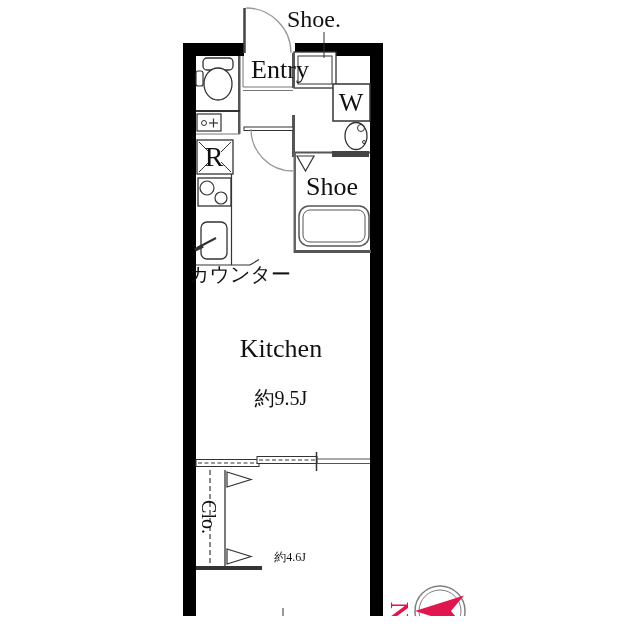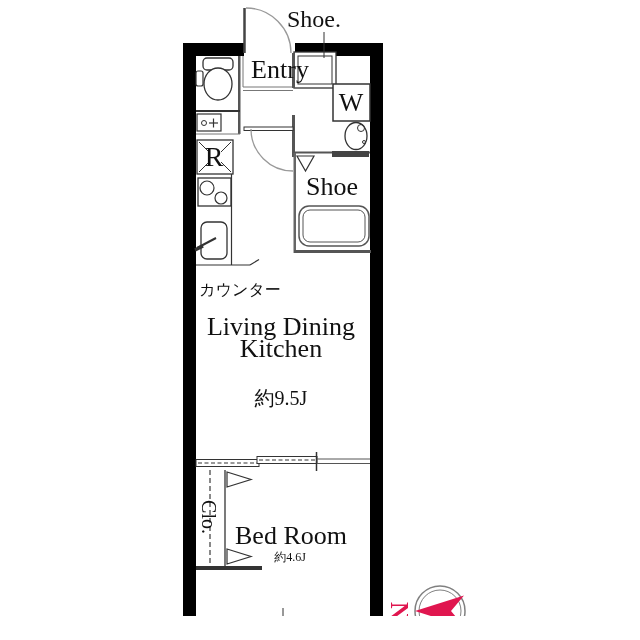--- a/index.html
+++ b/index.html
@@ -144,22 +144,20 @@
     <circle cx="440" cy="611" r="21" stroke="#808080" stroke-width="1"></circle>
     <polygon points="415,611 464,595.5 451,611 464,626.5" fill="#e0164f"></polygon>
   </g>
 </svg>
 
 <div class="lbl" style="left:314px;top:19px;font-size:24px;">Shoe.</div>
 <div class="lbl" style="left:268px;top:70px;font-size:26px;padding-left:24px;">Entry</div>
 <div class="lbl" style="left:351px;top:103px;font-size:26px;">W</div>
 <div class="lbl" style="left:214px;top:157px;font-size:28px;">R</div>
 <div class="lbl" style="left:332px;top:187px;font-size:26px;">Shoe</div>
-<div class="lbl" style="left:240px;top:290px;font-size:16px;">カウンター</div>
-<div class="lbl" style="left:281px;top:327px;font-size:26px;">Living Dining</div>
+<div class="lbl" style="left:240px;top:274px;font-size:20px;">カウンター</div>
 <div class="lbl" style="left:281px;top:349px;font-size:26px;">Kitchen</div>
 <div class="lbl" style="left:281px;top:370px;font-size:20px;margin-top:28px;">約9.5J</div>
 <div class="lbl rot90" style="left:209px;top:517px;font-size:20px;">Clo.</div>
-<div class="lbl" style="left:291px;top:536px;font-size:26px;">Bed Room</div>
 <div class="lbl" style="left:290px;top:557px;font-size:12px;">約4.6J</div>
 <div class="lbl north" style="left:399px;top:611px;font-size:25px;">N</div>
 
 </div>
 
 </body></html>

